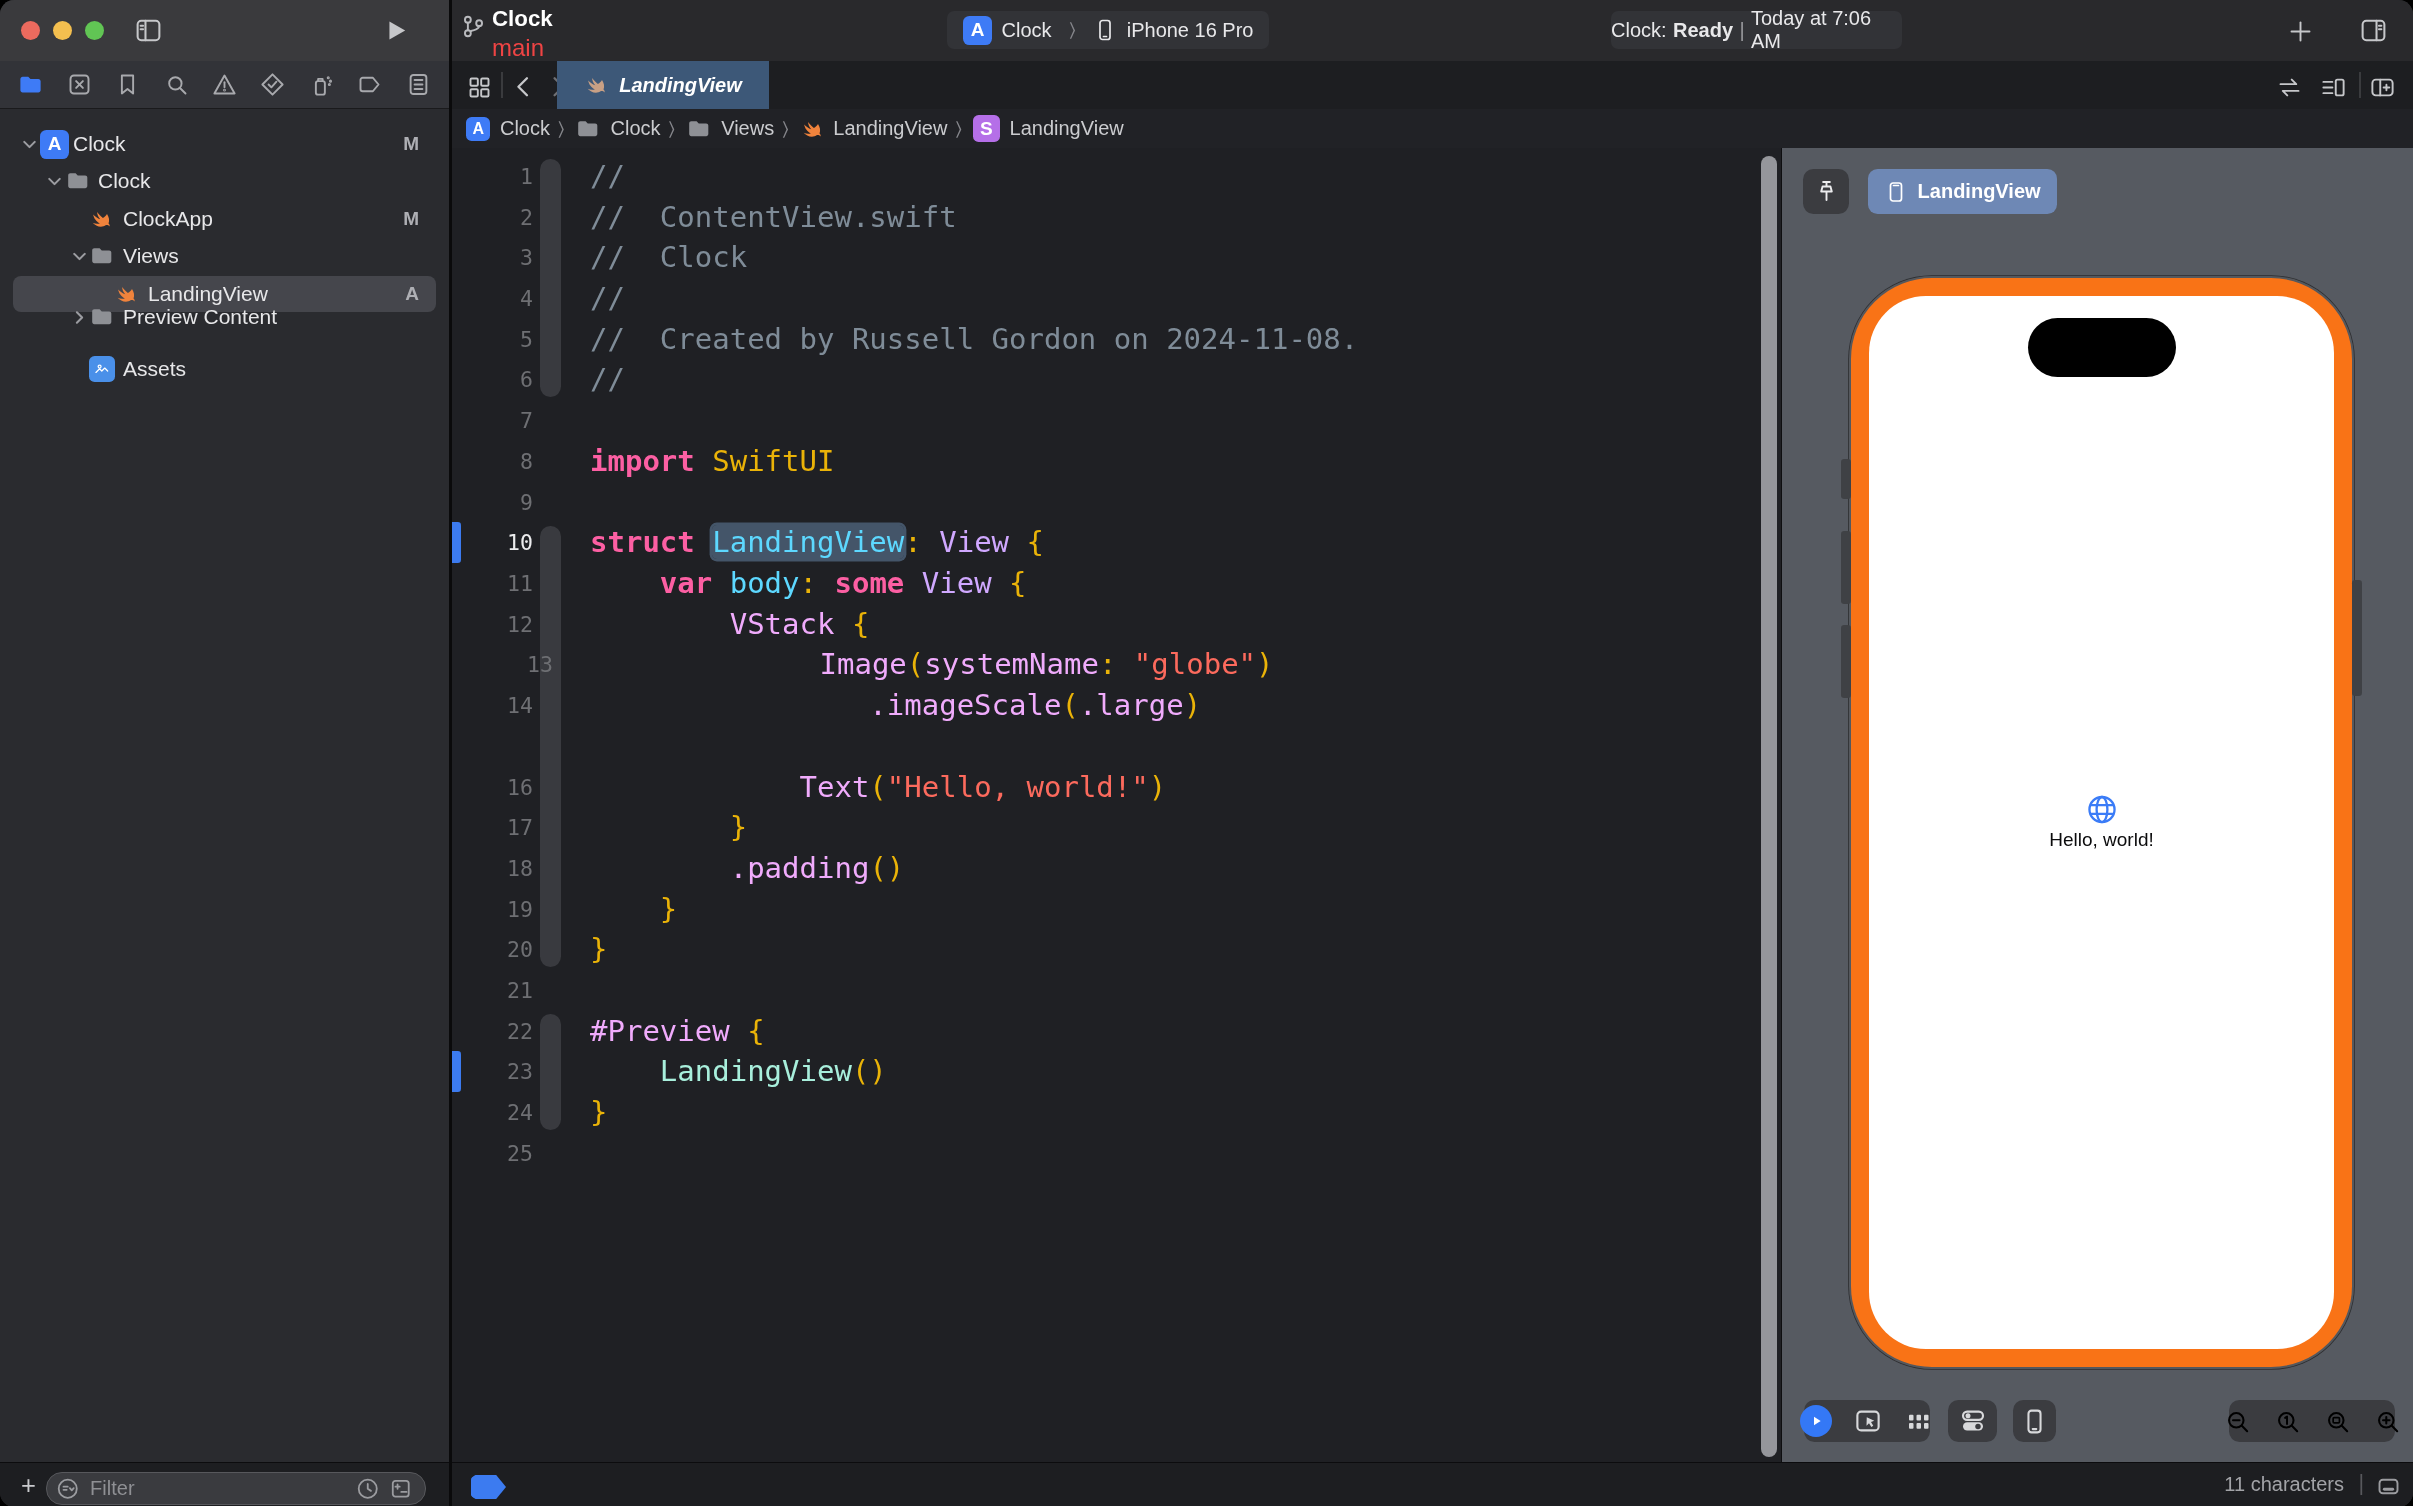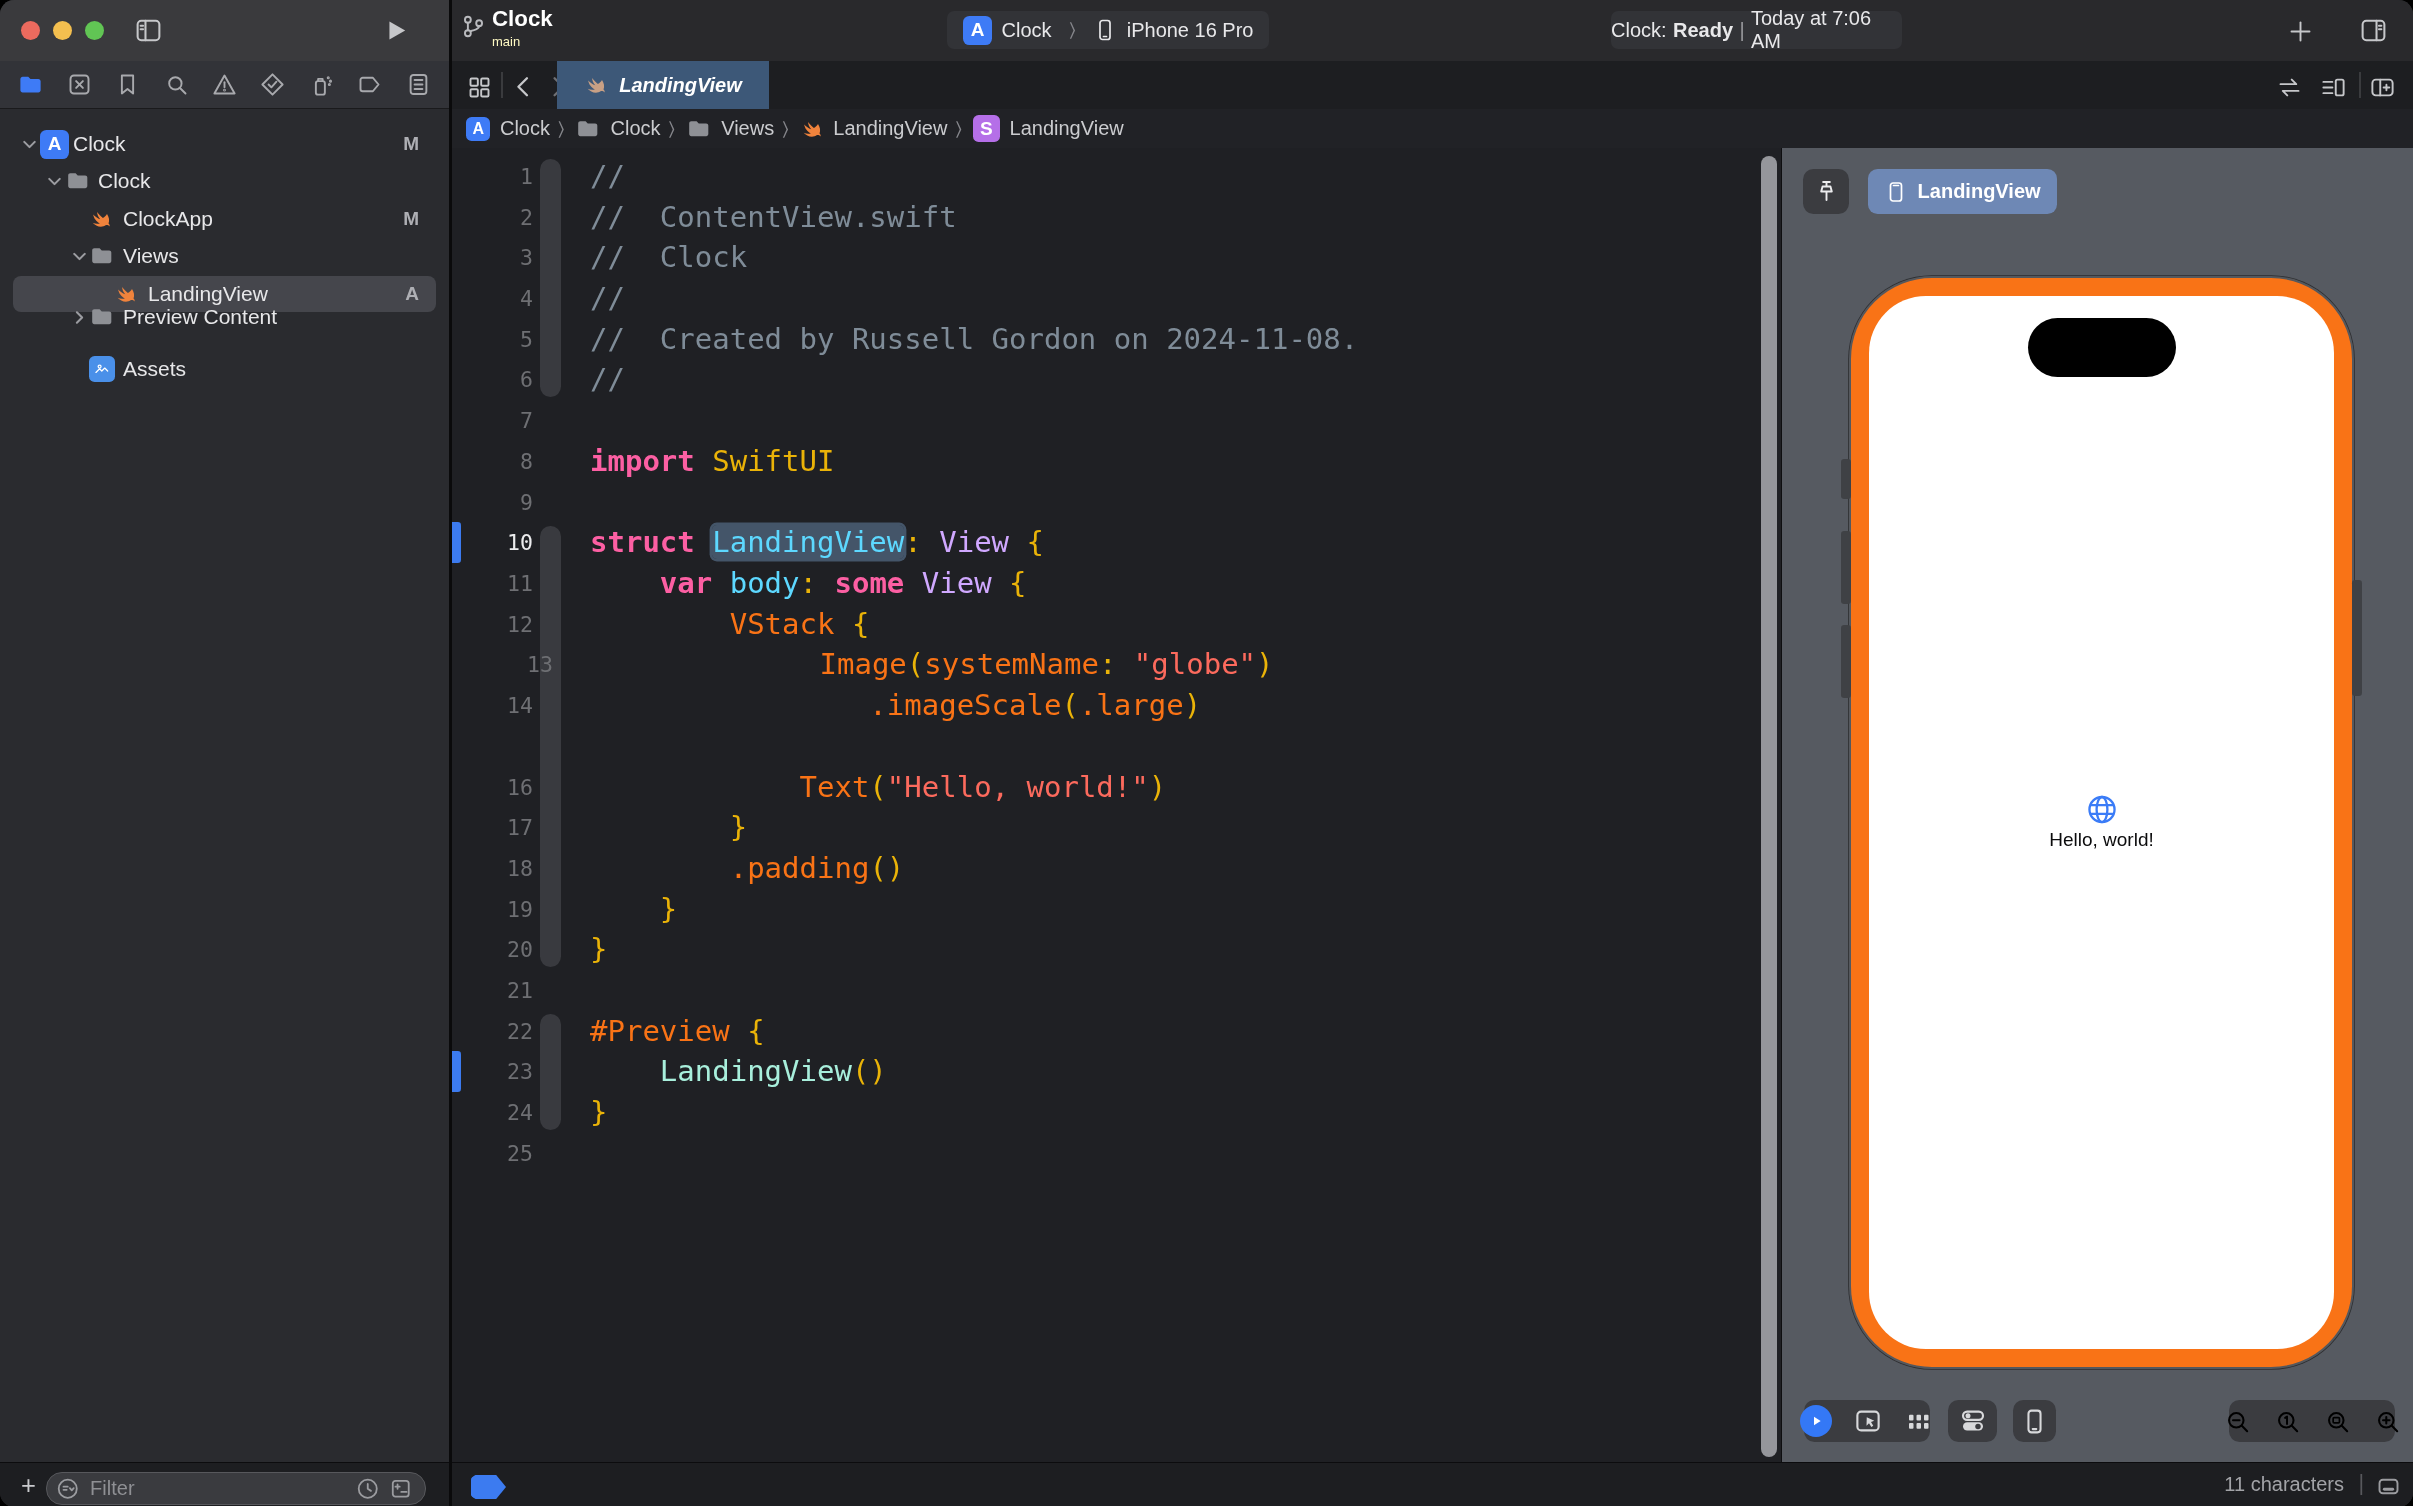--- a/index.html
+++ b/index.html
@@ -6,21 +6,21 @@
   .window{position:relative;width:2413px;height:1507px;background:#28292C;border-radius:14.4px;overflow:hidden;
           font-family:"Liberation Sans",sans-serif;-webkit-font-smoothing:antialiased;}
   .abs{position:absolute;}
   svg{display:block;}
   
   .toolbar{left:0;top:0;width:100%;height:61px;background:#29292C;border-bottom:0.8px solid #151517;}
   .toolbar-left{left:0;top:0;width:449px;height:61px;background:#3A3A3D;}
   .tl-dot{width:19px;height:19px;border-radius:50%;top:21px;}
   .ticon{color:#C6C7CA}
   .proj-title{color:#FFF;font-size:22.3px;font-weight:700;}
-  .proj-branch{color:#fef9c3;font-size:13px;}
+  .proj-branch{color:#ef4444;font-size:24px;}
   .pill{background:#323337;border-radius:7.2px;height:38px;top:11.2px;display:flex;align-items:center;color:#E8E8EA;font-size:20px;}
   .crumb-chev{color:#85868B;font-size:19px;padding:0 8px;}
   
   .nav-iconbar{left:0;top:61px;width:449px;height:48px;background:#323338;border-bottom:0.8px solid #1A1A1C;display:flex;align-items:center;justify-content:space-around;padding:0 6.4px;box-sizing:border-box;}
   .nav-list{left:0;top:109px;width:449px;height:1354px;background:#2A2B2F;}
   .tree-row{position:absolute;left:0;width:449px;height:38px;display:flex;align-items:center;}
   .tree-sel{position:absolute;left:12.8px;right:12.8px;top:0.8px;bottom:0.8px;background:#45464C;border-radius:8px;}
   .tree-label{color:#E7E7E9;font-size:21px;position:relative;}
   .tree-badge{position:absolute;right:30px;color:#AEAFB4;font-size:19px;font-weight:700;}
   .chev{color:#9B9CA1;}
@@ -34,21 +34,21 @@
   .jb-ico{margin:0 3.2px;}
   
   .editor{left:452px;top:148px;width:1330px;height:1314px;background:#1F2024;overflow:hidden;}
   .ribbon{position:absolute;left:88px;width:21px;background:#393A3F;border-radius:10.4px;}
   .changebar{position:absolute;left:0;width:8.8px;background:#3C7BF0;border-radius:0 3.2px 3.2px 0;}
   .code-row{position:absolute;left:0;width:100%;height:41px;display:flex;}
   .ln{width:81px;text-align:right;color:#6E6F73;font-family:"DejaVu Sans Mono",monospace;font-size:21.5px;line-height:41px;}
   .ln.bright{color:#ECECEE;}
   .code{margin:0;padding:0 0 0 57px;font-family:"DejaVu Sans Mono",monospace;font-size:29px;line-height:41px;white-space:pre;}
   .c-com{color:#7F8C98}.c-kw{color:#FC5FA3;font-weight:600}.c-decl{color:#5DD8FF}.c-type{color:#D0A8FF}
-  .c-sdk{color:#f97316}.c-proj{color:#A8EFDC}.c-str{color:#FC6A5D}.c-pl{color:#eab308}
+  .c-sdk{color:#f0abfc}.c-proj{color:#A8EFDC}.c-str{color:#FC6A5D}.c-pl{color:#eab308}
   .tok-sel{background:rgba(99,129,162,.55);border-radius:4.8px;box-shadow:0 0 0 2.4px rgba(99,129,162,.55);}
   .scrollthumb{left:1309px;top:8px;width:16px;height:1301px;background:#95969B;border-radius:8px;}
   
   .preview{left:1781px;top:148px;width:632px;height:1314px;background:#565A61;border-left:1.6px solid #0E0E10;}
   .pbtn{background:#3B3C40;border-radius:10.4px;display:flex;align-items:center;justify-content:center;gap:21px;}
   .chip{background:#6E88B5;border-radius:9.6px;display:flex;align-items:center;gap:9.6px;padding:0 16px;color:#FFF;font-size:20px;font-weight:600;}
   .phone{left:67px;top:128px;width:501px;height:1089px;background:#f97316;border-radius:83px;border:2.4px solid #55585D;box-shadow:0 0 0 0.8px #2C2D30;}
   .screen{position:absolute;left:17.6px;top:17.6px;right:17.6px;bottom:17.6px;background:#FFF;border-radius:57px;}
   .island{position:absolute;left:50%;transform:translateX(-50%);top:22.3px;width:148px;height:59px;background:#000;border-radius:30px;}
   .sidebtn{position:absolute;width:10.4px;background:#3F4145;border-radius:3.2px;}

